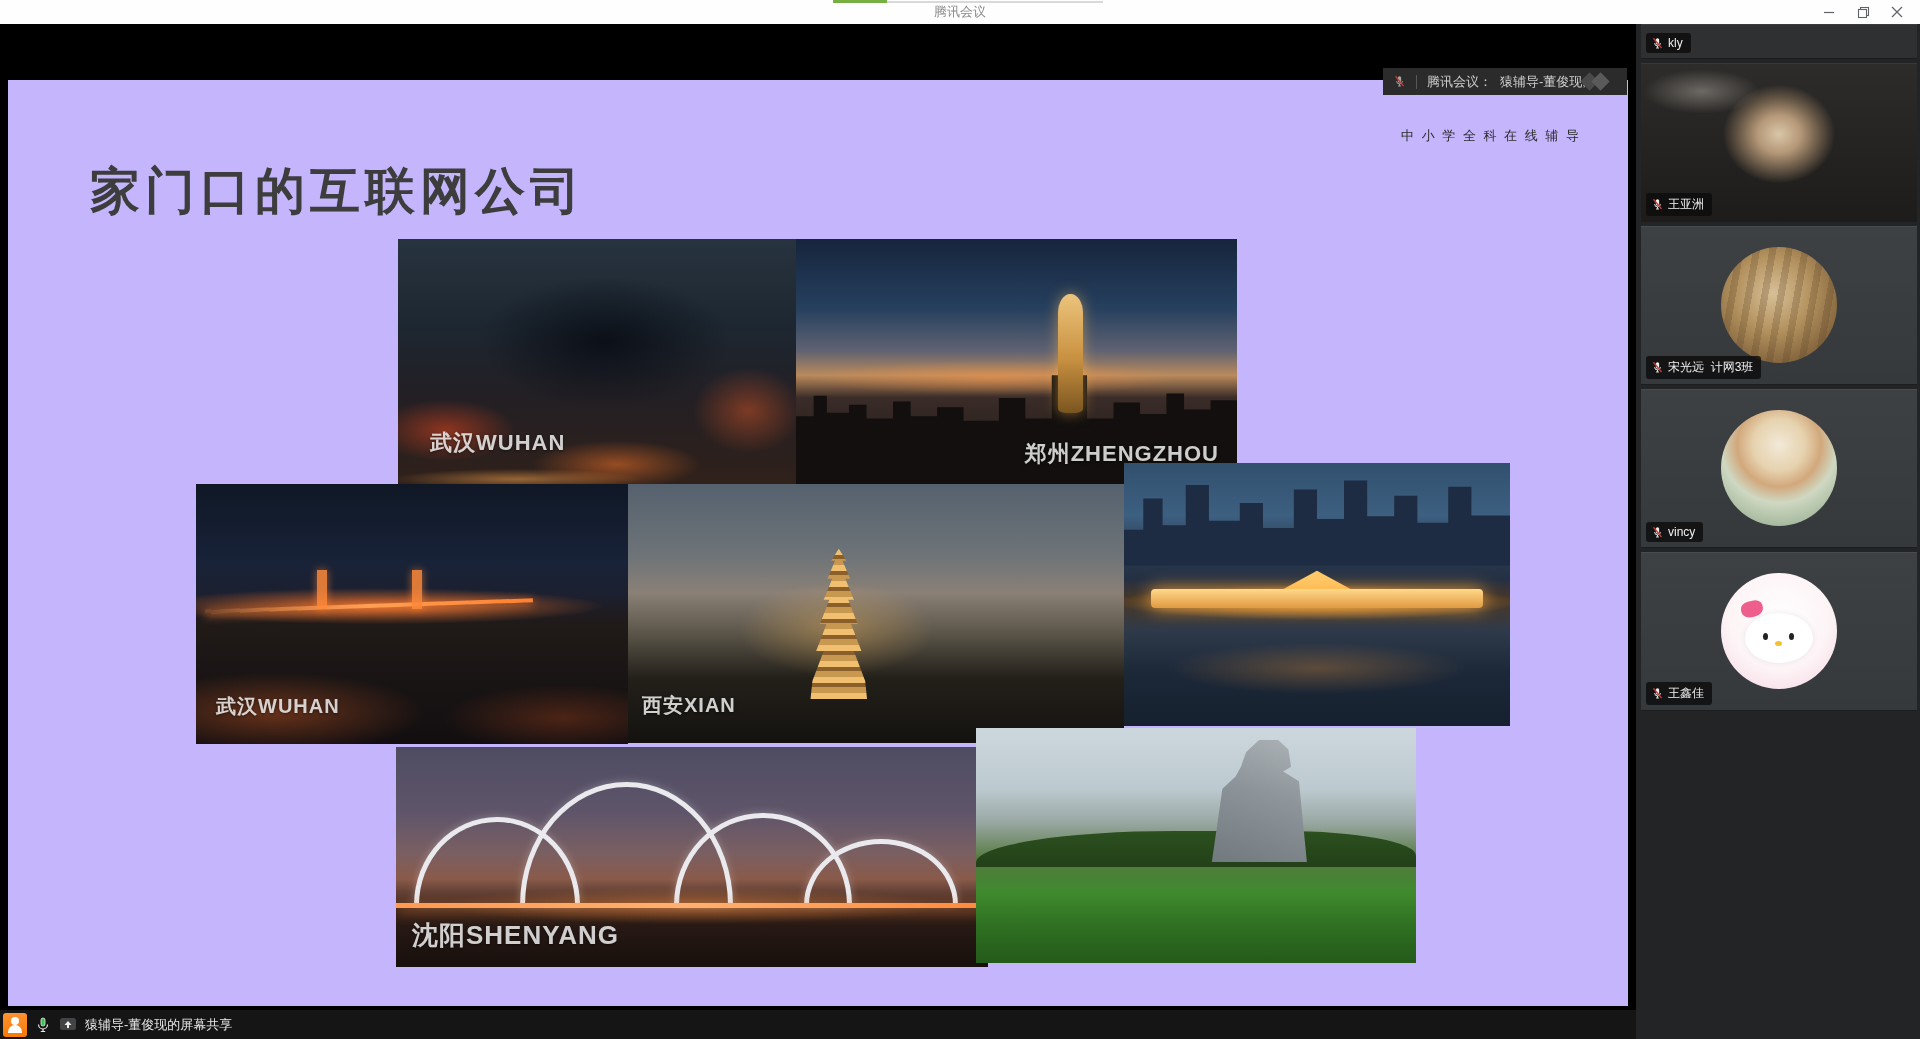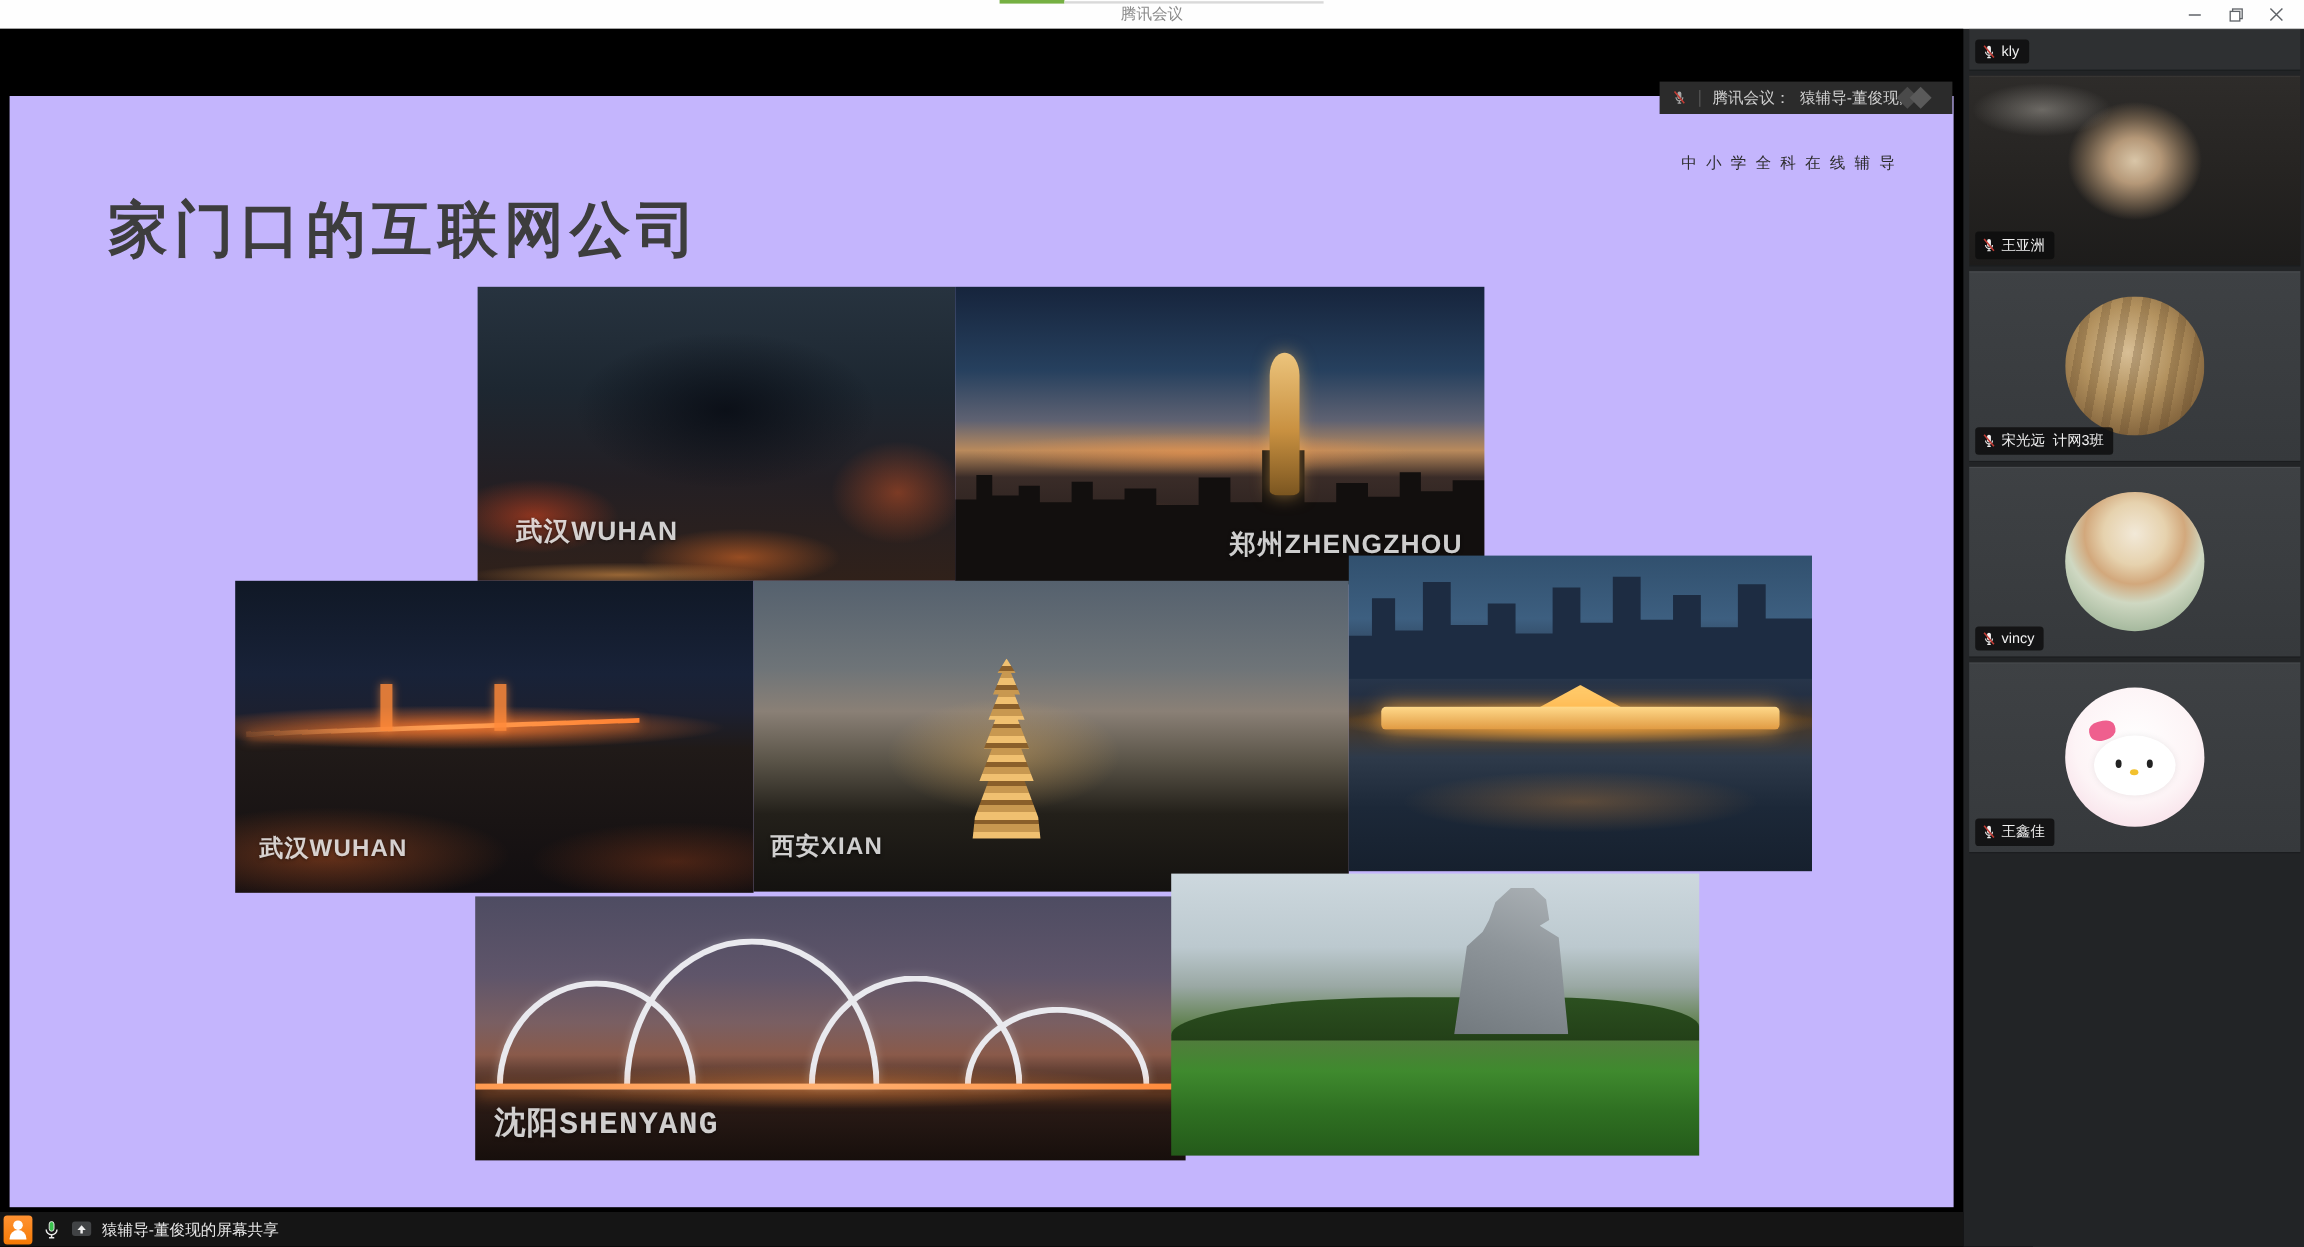--- a/index.html
+++ b/index.html
@@ -101,21 +101,21 @@
   .ph-chengdu .bridge { position:absolute; left:7%; right:7%; top:48%; height:7%;
     background:linear-gradient(180deg,#ffd98a,#e09a42); border-radius:4px;
     box-shadow:0 0 18px rgba(255,170,60,.85); }
   .ph-chengdu .roof { position:absolute; left:40%; top:41%; width:20%; height:8%;
     background:#ffca6a; clip-path:polygon(50% 0,100% 100%,0 100%);
     box-shadow:0 0 10px rgba(255,190,90,.8); }
 
   .ph-shenyang { left:388px; top:667px; width:592px; height:220px; z-index:3;
     background:
       radial-gradient(ellipse 60% 12% at 50% 72%, rgba(255,150,70,.4), transparent 70%),
-      linear-gradient(180deg,#4e4c62 0%,#5f556a 30%,#7a5f62 48%,#8a5a4a 60%,#2e1d18 74%,#170f0c 100%); font-family: Liberation Mono, monospace; }
+      linear-gradient(180deg,#4e4c62 0%,#5f556a 30%,#7a5f62 48%,#8a5a4a 60%,#2e1d18 74%,#170f0c 100%); }
   .ph-shenyang .arch { position:absolute; bottom:28%; border:5px solid #e9e9ee; border-bottom:none;
     border-radius:50% 50% 0 0 / 100% 100% 0 0; box-shadow:0 0 8px rgba(255,255,255,.25); }
   .ph-shenyang .a1 { left:3%;  width:28%; height:40%; }
   .ph-shenyang .a2 { left:21%; width:36%; height:56%; }
   .ph-shenyang .a3 { left:47%; width:30%; height:42%; }
   .ph-shenyang .a4 { left:69%; width:26%; height:30%; }
   .ph-shenyang .deck { position:absolute; left:0; right:0; bottom:27%; height:5px;
     background:linear-gradient(90deg,#ff9a50,#ffb070,#ff8a3a);
     box-shadow:0 3px 14px rgba(255,140,60,.8); }
   .ph-shenyang .plabel { left:16px; bottom:14px; font-size:26px; }

